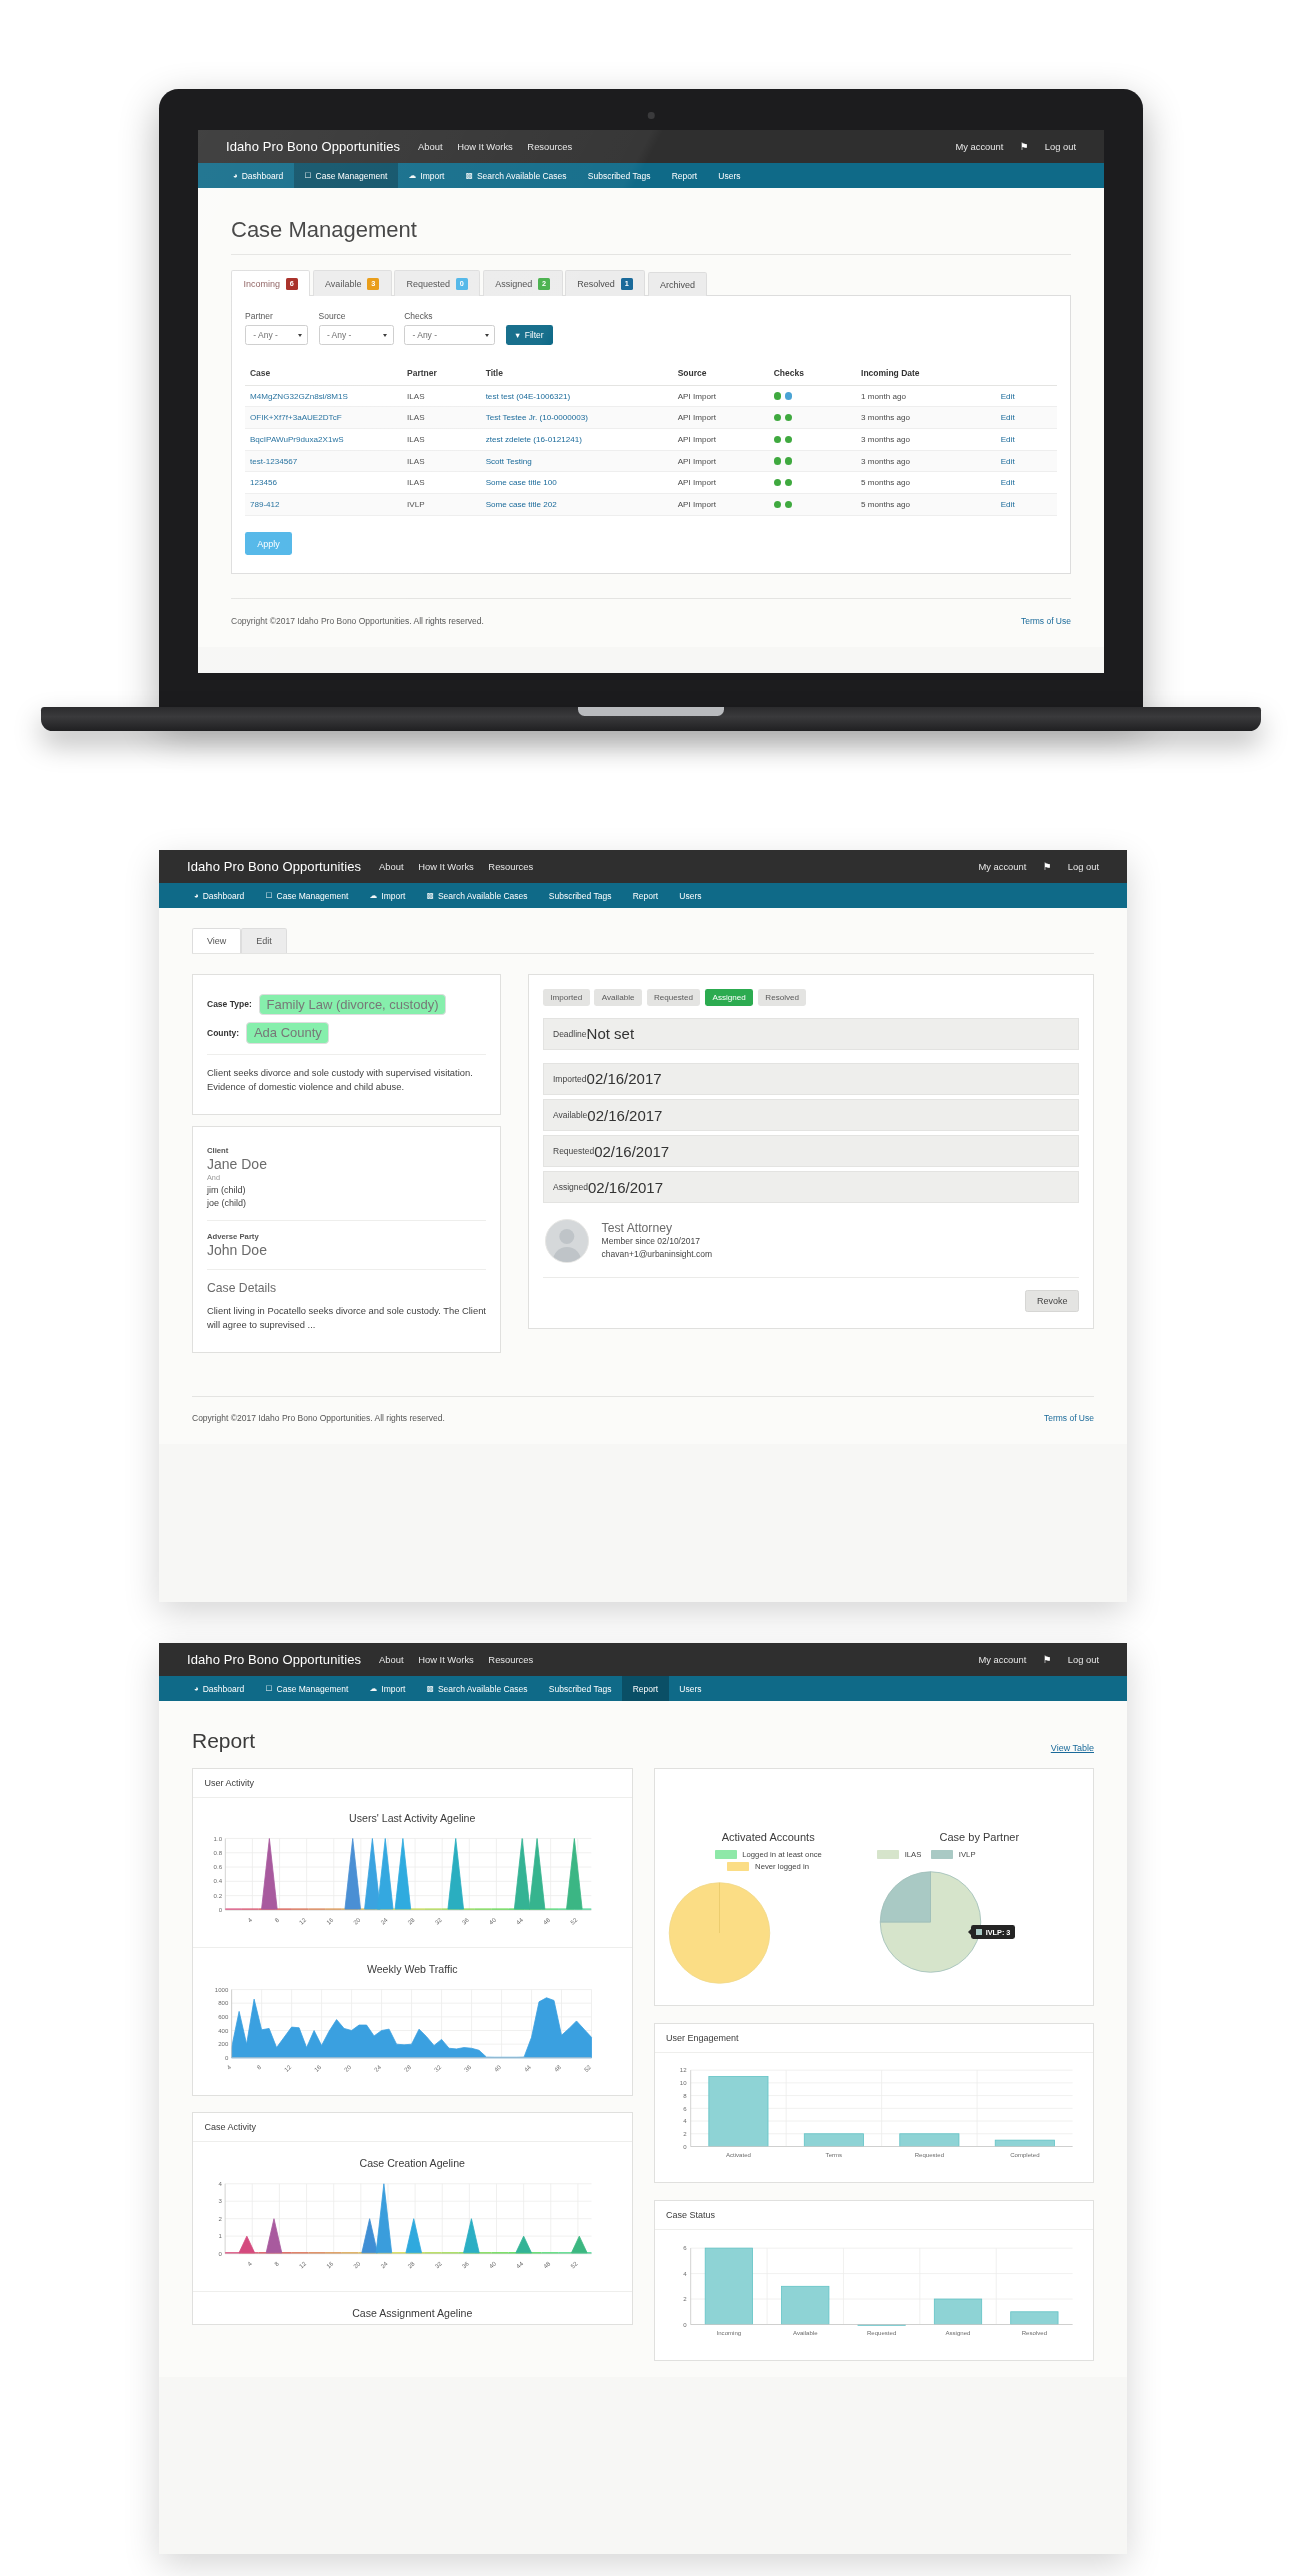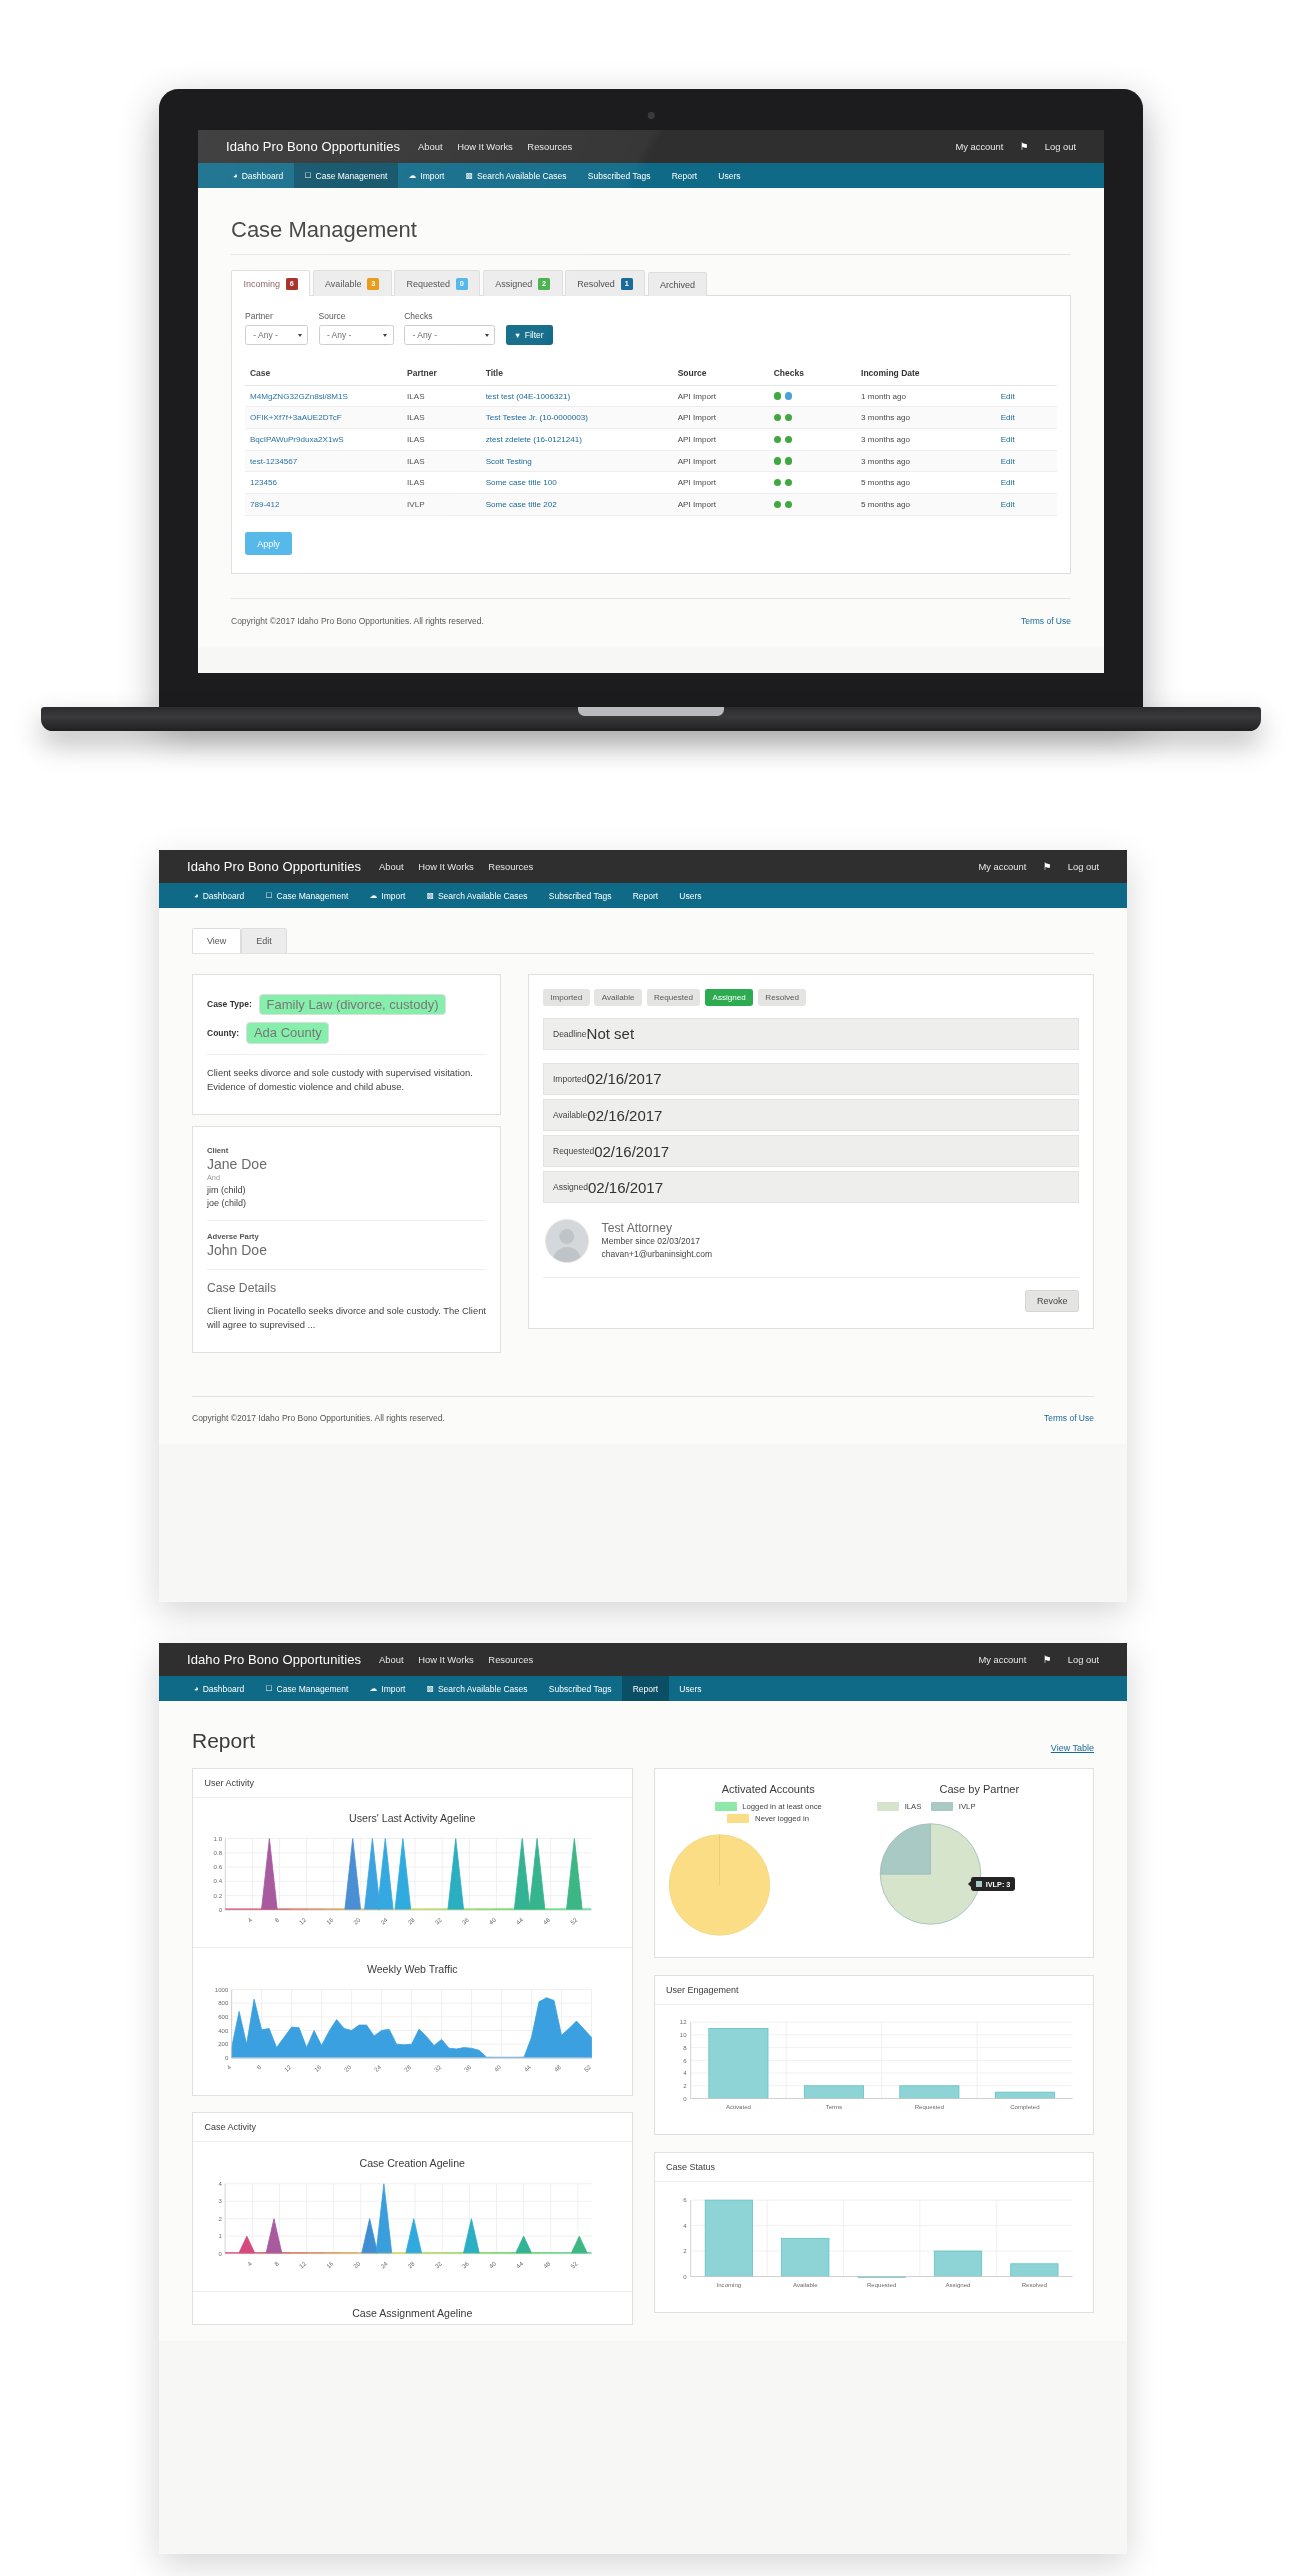--- a/index.html
+++ b/index.html
@@ -212,21 +212,21 @@
     position:absolute; background:#242424; color:#fff; font-size:7.3px; font-weight:700;
     padding:2.4px 4.9px; border-radius:2.4px; display:flex; align-items:center; gap:3.3px;
   }
   .tooltip::before {
     content:""; position:absolute; left:-3.3px; top:50%; transform:translateY(-50%);
     border-top:3.3px solid transparent; border-bottom:3.3px solid transparent;
     border-right:3.3px solid #242424;
   }
   .tt-sw { width:6.5px; height:6.5px; background:#a9c9c4; display:inline-block; }
   .two-pie { display:flex; gap:6.5px; }
-  .two-pie > div { flex:1; }
+  .two-pie > div { flex:1;margin-top:48px; }
 </style>
 </head>
 <body>
 
 <div class="laptop">
   <div class="laptop-lid">
     <div class="laptop-cam"></div>
     <div class="laptop-screen">
 
       <div class="topbar">
@@ -499,21 +499,21 @@
               <div class="srow">
                 <span class="srow-k">Assigned</span>
                 <span class="srow-v">02/16/2017</span>
               </div>
             </div>
 
           <div class="assignee">
             <span class="avatar"></span>
             <span>
               <span class="assignee-name" style="display:block">Test Attorney</span>
-              <span class="assignee-meta" style="display:block">Member since 02/03/2017</span>
+              <span class="assignee-meta" style="display:block">Member since 02/10/2017</span>
               <span class="assignee-meta" style="display:block">chavan+1@urbaninsight.com</span>
             </span>
           </div>
 
           <div class="revoke-wrap">
             <button class="btn-revoke">Revoke</button>
           </div>
         </div>
       </div>
     </div>

